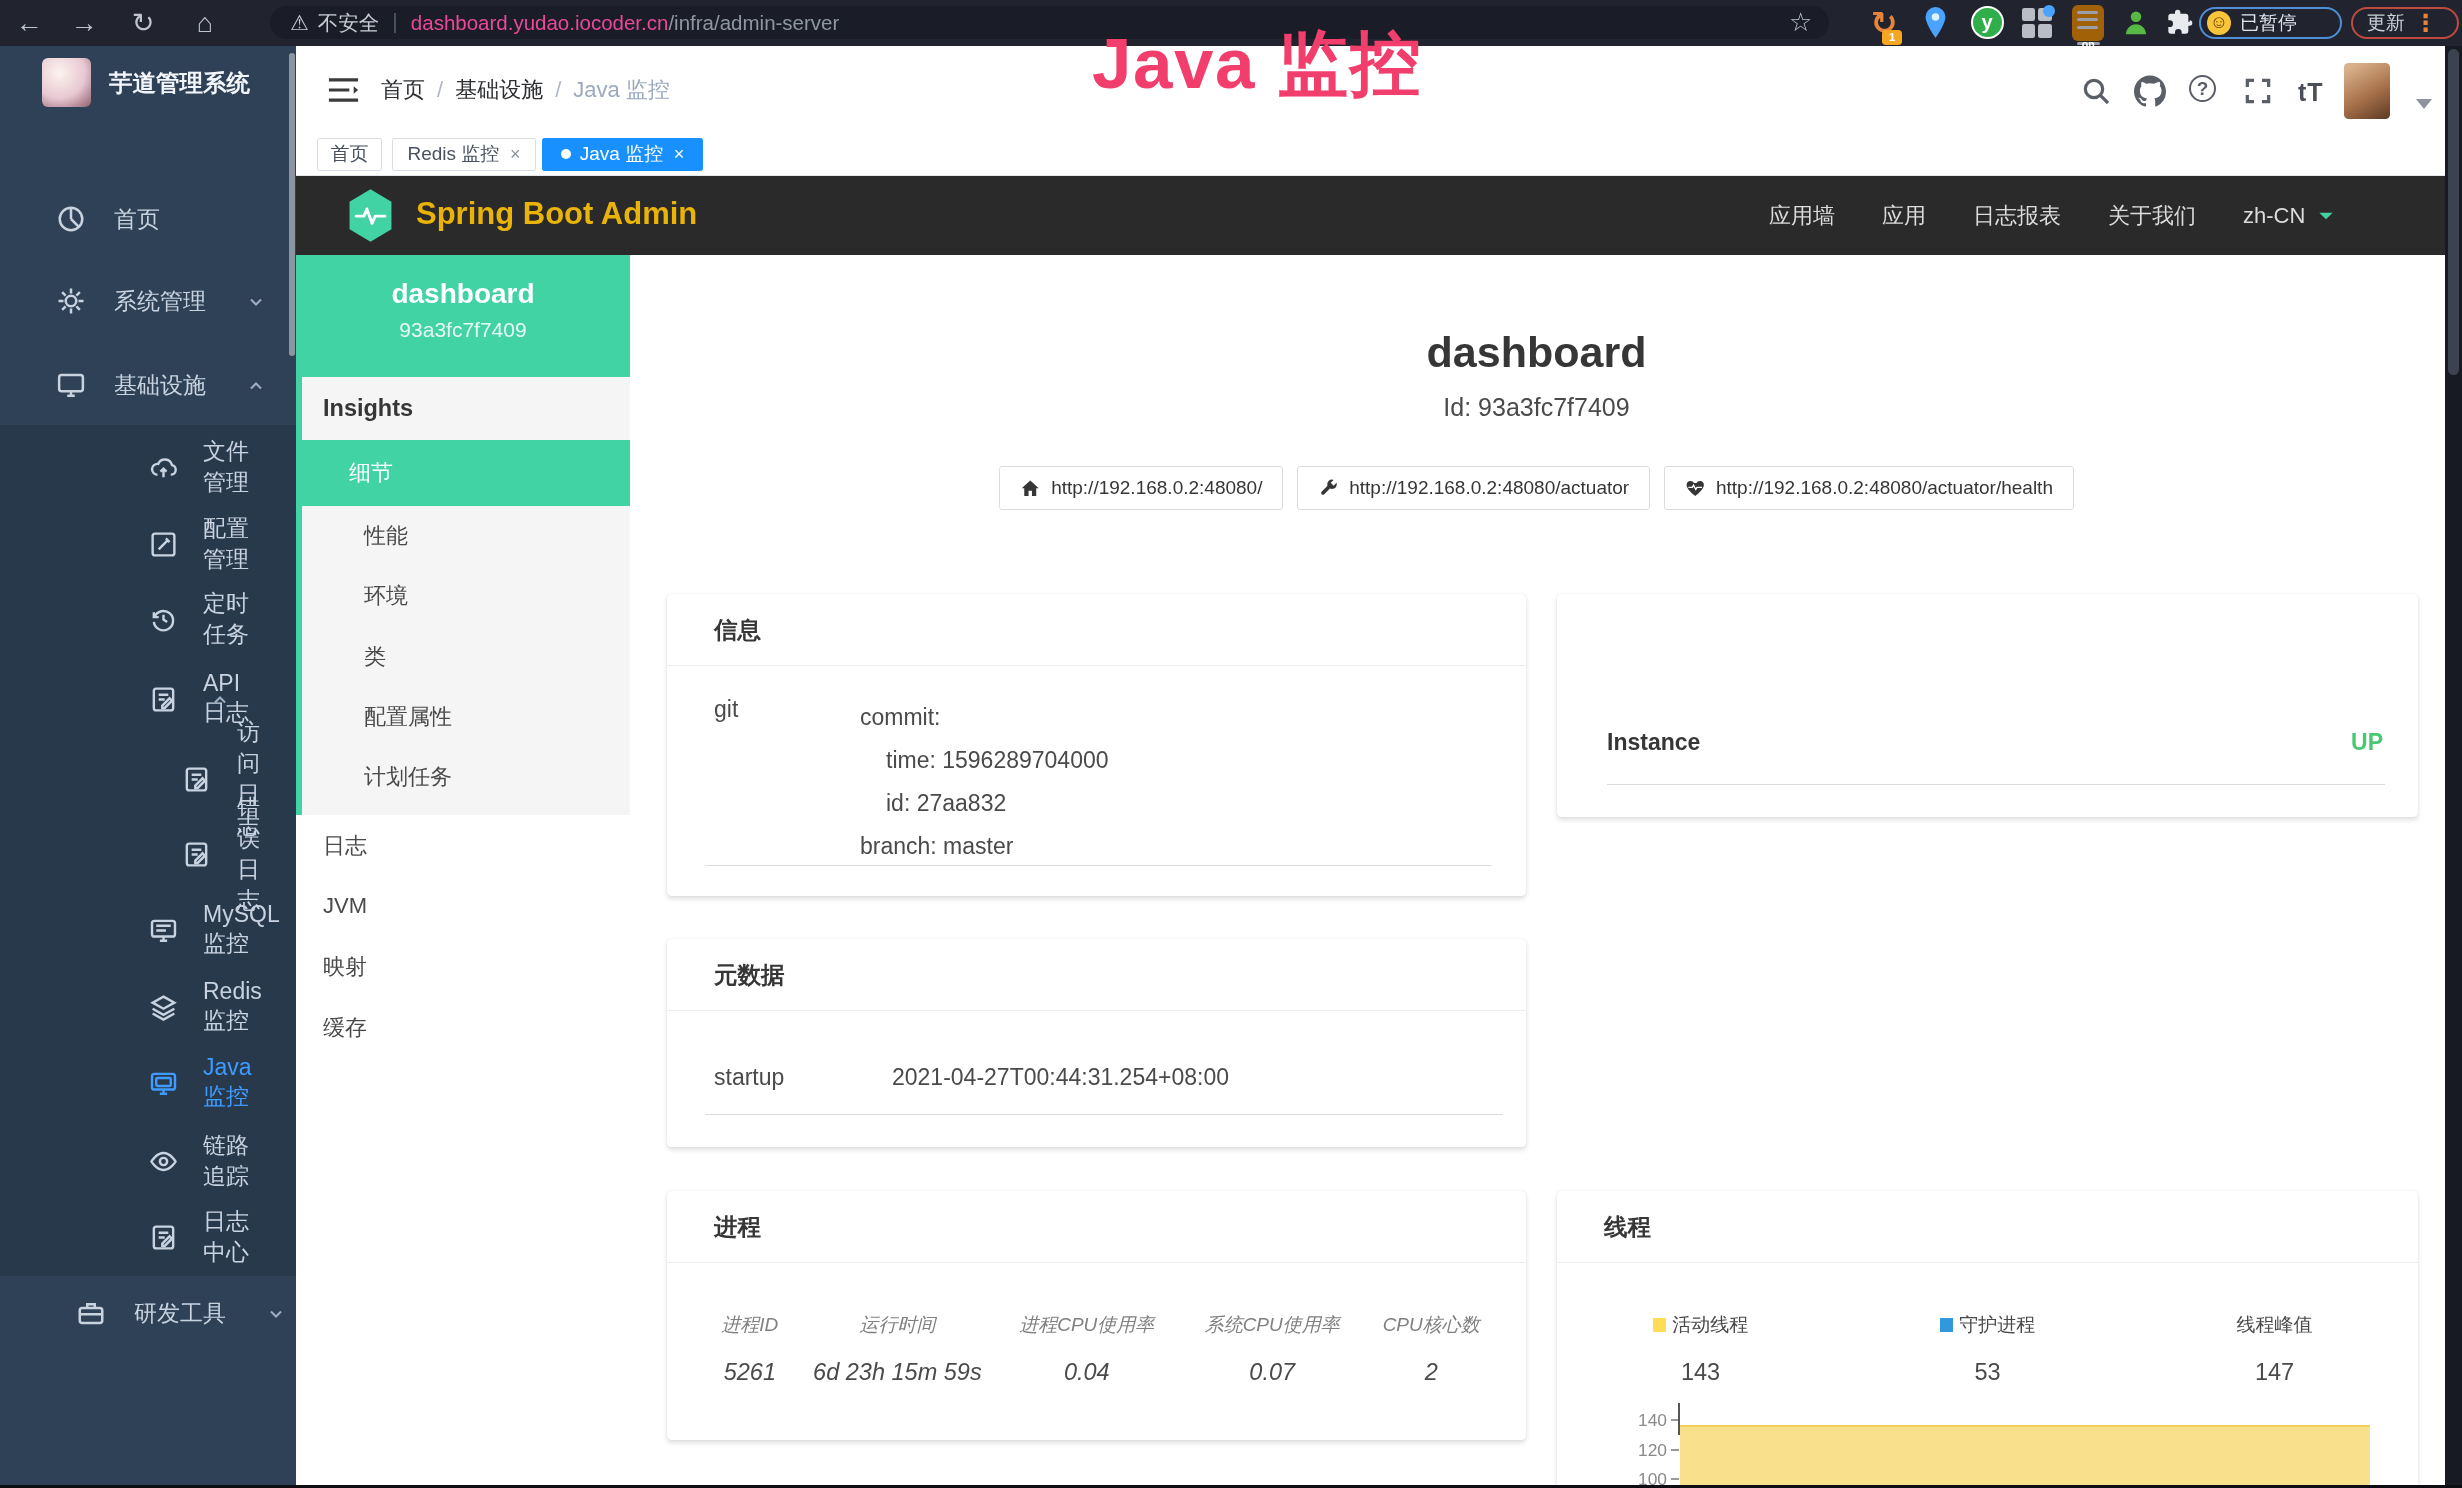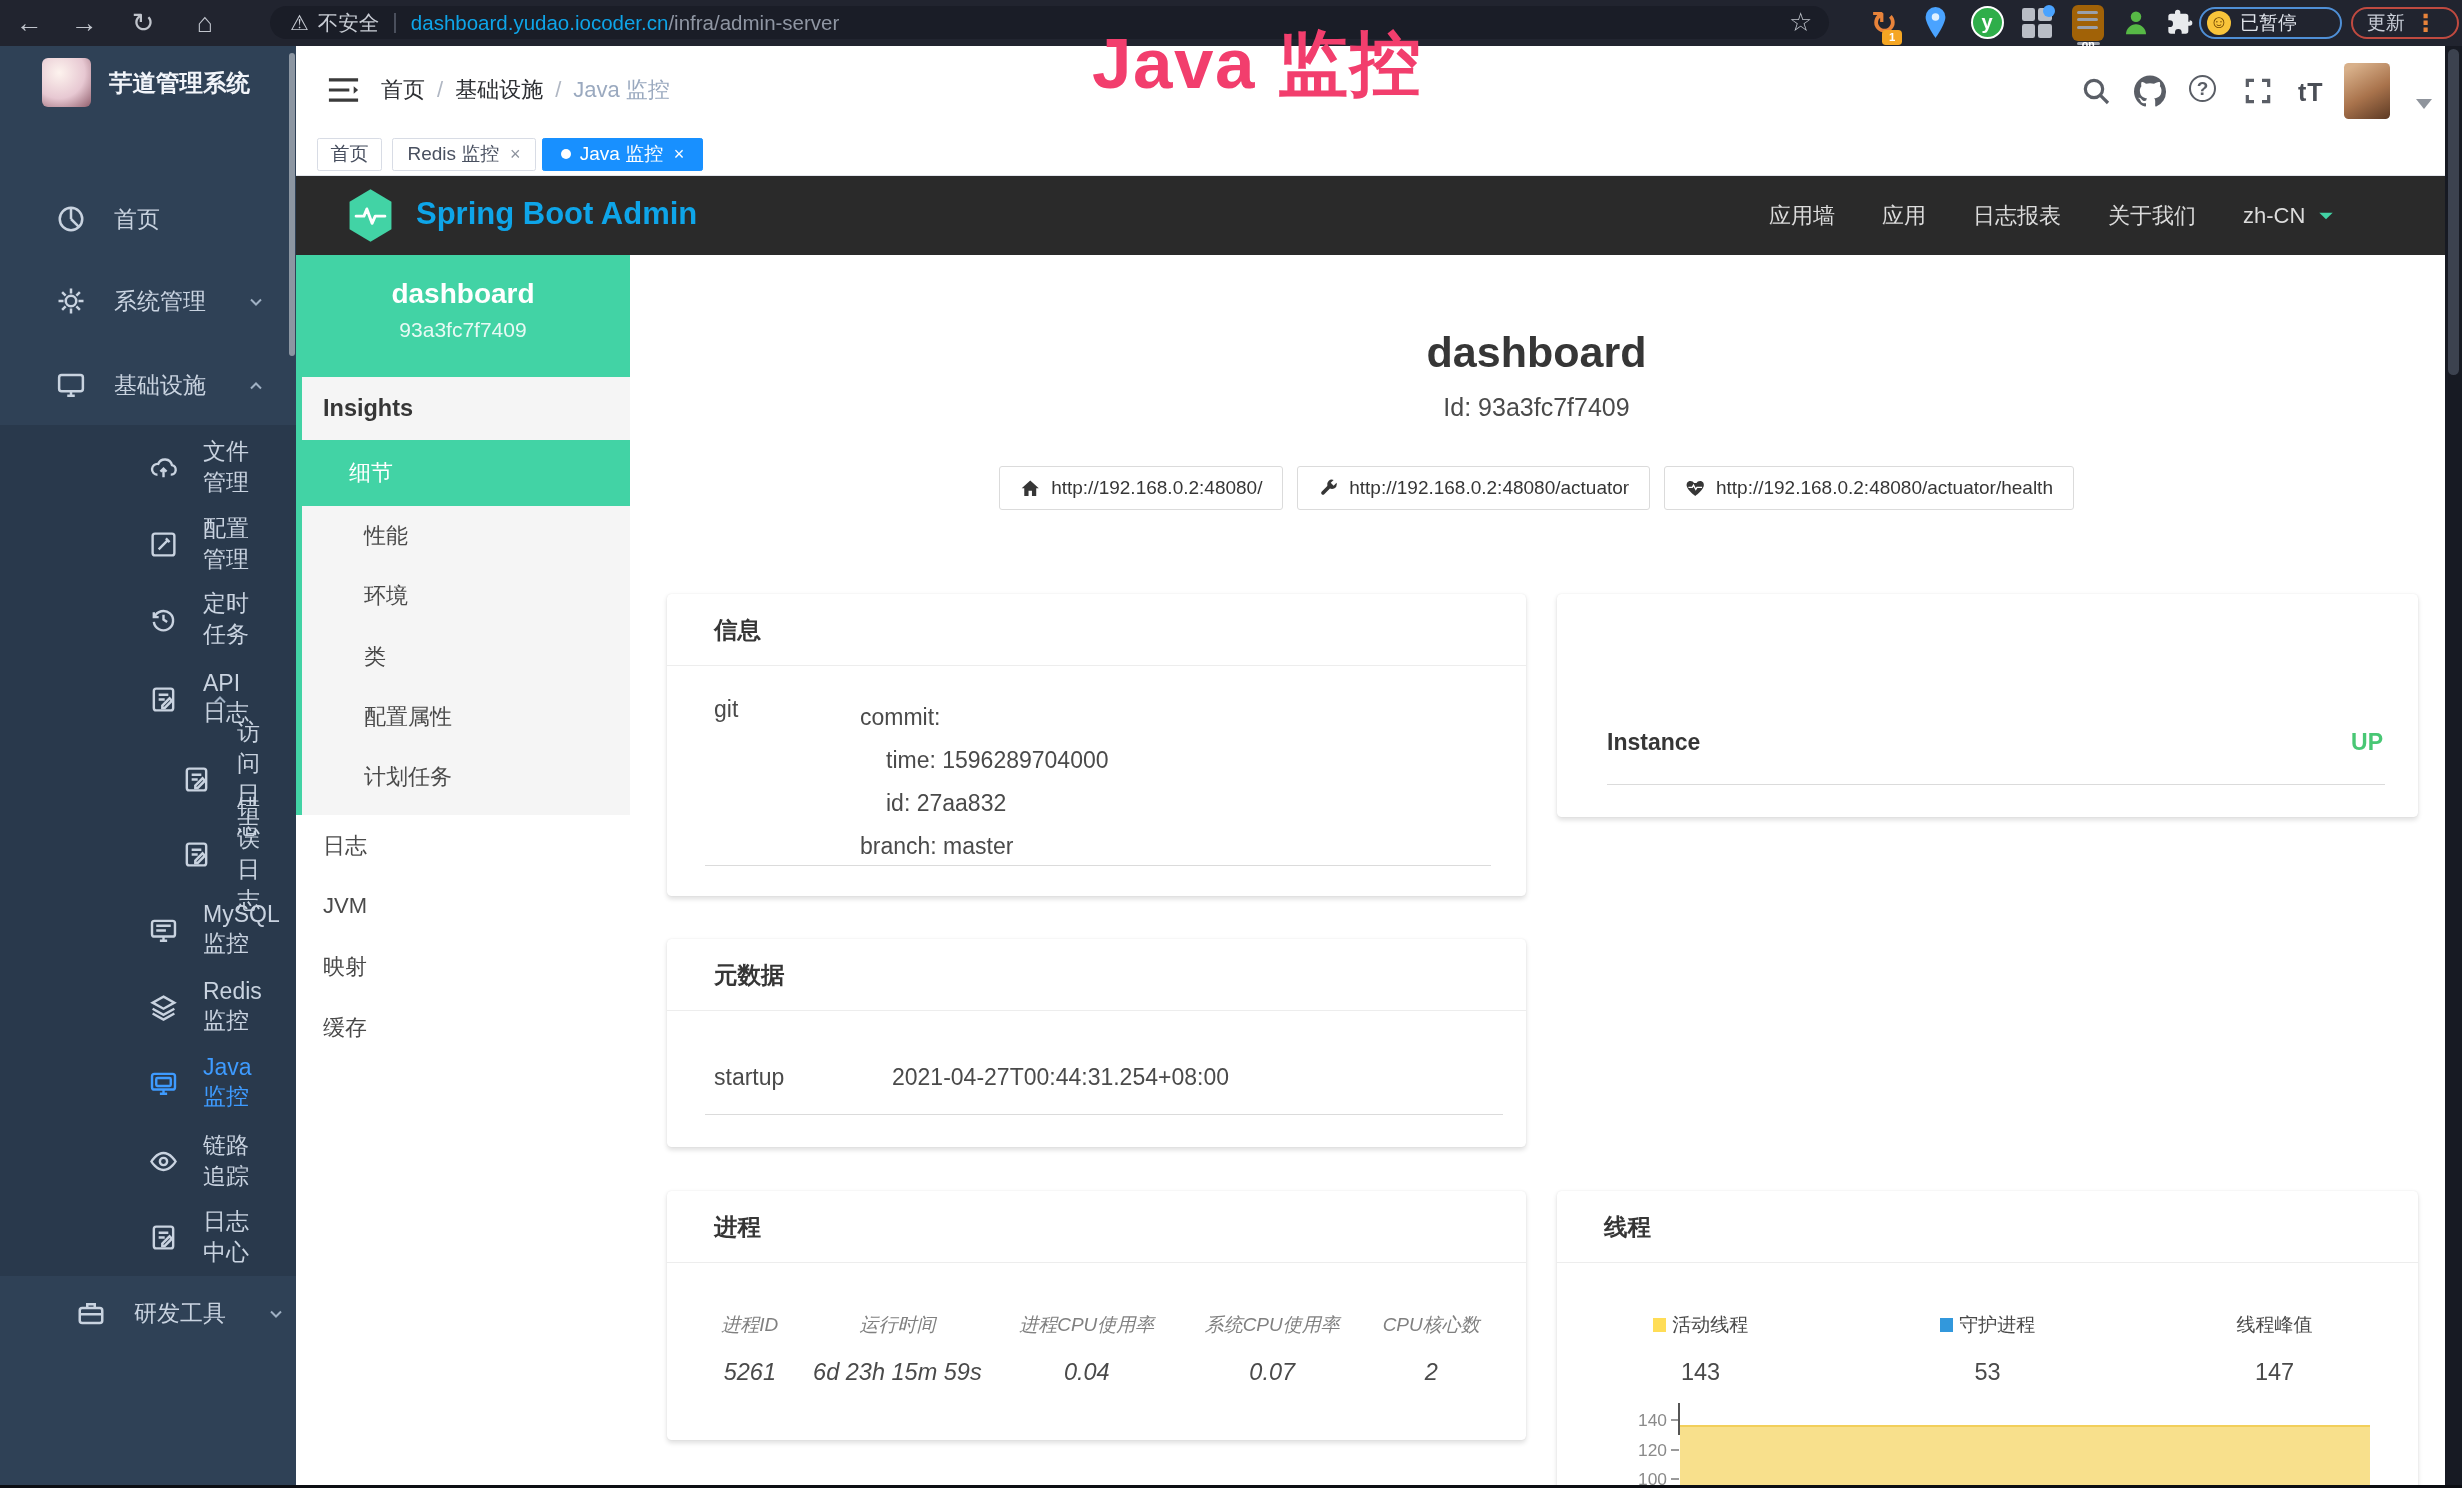--- a/index.html
+++ b/index.html
@@ -7,21 +7,21 @@
     font-family:"Liberation Sans","DejaVu Sans",sans-serif;}
   .ic svg{width:100%;height:100%;display:block;}
 
   
   .browser{position:absolute;left:0;top:0;width:2462px;height:46px;background:#21242f;z-index:30;}
   .bnav{position:absolute;top:0;height:46px;display:flex;align-items:center;justify-content:center;
     color:#c0c4cc;font-size:27px;width:46px;}
   .omnibox{position:absolute;left:270px;top:6px;width:1559px;height:33px;background:#1a1d27;
     border-radius:16.7px;display:flex;align-items:center;color:#e8eaed;font-size:20.5px;}
   .omni-div{width:1.5px;height:20px;background:#4a4f5c;margin:0 15px;}
-  .url-host{color:#0ea5e9;}
+  .url-host{color:#ec4899;}
   .url-path{color:#8f96a3;}
   .ext{position:absolute;top:4.6px;height:36px;display:flex;align-items:center;justify-content:center;}
   .badge{position:absolute;right:-4.6px;bottom:-3px;min-width:15px;height:15px;border-radius:3.8px;
     background:#f5a623;color:#fff;font-size:11.4px;font-weight:bold;display:flex;align-items:center;justify-content:center;padding:0 2.3px;}
   .pill{position:absolute;top:6.8px;height:32px;border-radius:16px;display:flex;align-items:center;box-sizing:border-box;}
   .face{width:24px;height:24px;border-radius:50%;background:#f8c43a;color:#6b4300;display:flex;
     align-items:center;justify-content:center;font-size:18px;margin-left:6px;}
   .grid-ic{position:relative;width:30px;height:30px;display:grid;grid-template-columns:13.7px 13.7px;grid-template-rows:13.7px 13.7px;gap:3px;}
   .grid-ic span{background:#b9bdc6;border-radius:2.3px;}
   .grid-dot{position:absolute;right:-3px;top:-3px;width:12px;height:12px;border-radius:50%;background:#4aa3ff;}
@@ -77,21 +77,21 @@
   .tag{position:absolute;top:4.6px;height:33px;box-sizing:border-box;border:0.8px solid #d8dce5;border-radius:2.3px;
     background:#fff;color:#495060;font-size:19px;display:flex;align-items:center;justify-content:center;}
   .tag .dot{width:10px;height:10px;border-radius:50%;background:#fff;margin-right:9px;}
   .tag .close{margin-left:10.6px;font-size:18px;color:#8d939e;}
   .tag.active{background:#1890ff;border-color:#1890ff;color:#fff;}
   .tag.active .close{color:#fff;}
 
   
   .sbahead{position:absolute;left:296px;top:176px;width:2167px;height:79px;background:#2a2a2a;z-index:5;}
   .sba-logo{position:absolute;left:50px;top:12px;width:49px;height:55px;}
-  .sba-title{position:absolute;left:120px;top:20px;font-size:31px;font-weight:bold;color:#0ea5e9;}
+  .sba-title{position:absolute;left:120px;top:20px;font-size:31px;font-weight:bold;color:#eab308;}
   .sba-nav{position:absolute;right:127px;top:0;height:79px;display:flex;align-items:center;gap:47px;
     font-size:22px;color:#dcdcdc;}
   .loc{display:flex;align-items:center;gap:10.6px;}
   .loc-caret{width:20px;height:20px;color:#42d3a5;}
 
   
   .sbaside{position:absolute;left:296px;top:255px;width:334px;height:1234px;background:#fff;z-index:4;}
   .inst{position:absolute;left:0;top:0;width:334px;height:122px;background:#42d3a5;color:#fff;text-align:center;}
   .inst-name{padding-top:23px;font-size:28px;font-weight:bold;}
   .inst-id{margin-top:7.6px;font-size:21px;opacity:.88;}

